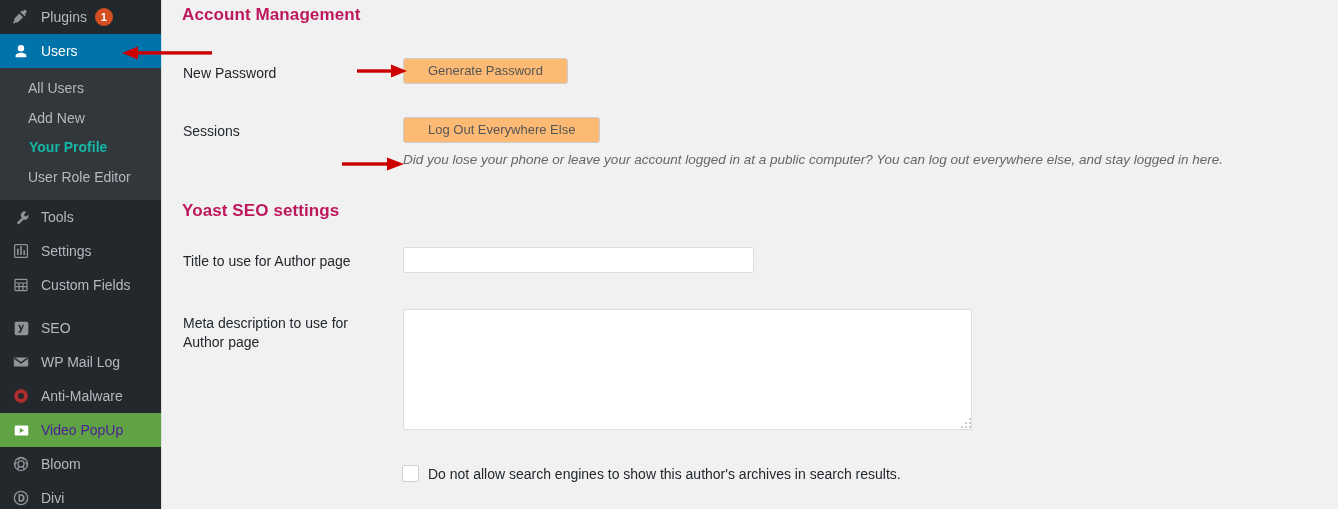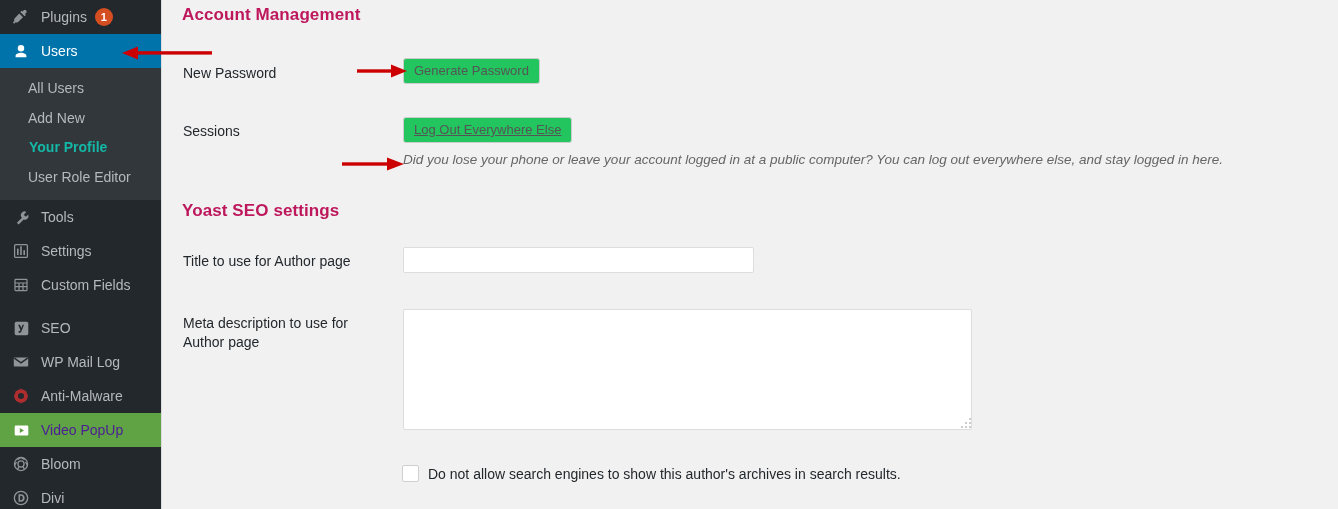--- a/index.html
+++ b/index.html
@@ -138,27 +138,27 @@
     letter-spacing: .1px;
   }
   .row-label {
     position: absolute;
     color: #23282d;
     font-size: 14px;
     line-height: 1.35;
   }
   .btn {
     position: absolute;
-    background: #22c55e;
+    background: #fdba74;
     border: 1px solid #ccc;
     border-radius: 3px;
     color: #555;
     font-size: 13px;
     font-family: "Liberation Sans", sans-serif;
-    padding: 0 10px;
+    padding: 0 24px;
     height: 26px;
     line-height: 24px;
     box-sizing: border-box;
     cursor: pointer;
     white-space: nowrap;
   }
   .hint {
     position: absolute;
     font-style: italic;
     color: #666;
@@ -365,21 +365,21 @@
   <div class="menu-edge"></div>
 
   <div id="main">
 
     <div class="sec-title" style="left:12px; top:5px;">Account Management</div>
 
     <div class="row-label" style="left:13px; top:64px;">New Password</div>
     <button class="btn" style="left:233px; top:58px;">Generate Password</button>
 
     <div class="row-label" style="left:13px; top:122px;">Sessions</div>
-    <button class="btn" style="left:233px; top:117px;text-decoration:underline;">Log Out Everywhere Else</button>
+    <button class="btn" style="left:233px; top:117px;">Log Out Everywhere Else</button>
     <div class="hint" style="left:233px; top:152px;">Did you lose your phone or leave your account logged in at a public computer? You can log out everywhere else, and stay logged in here.</div>
 
     <div class="sec-title" style="left:12px; top:201px;">Yoast SEO settings</div>
 
     <div class="row-label" style="left:13px; top:252px;">Title to use for Author page</div>
     <input class="txt-input" type="text" style="left: 233px; top: 247px; width: 351px; height: 26px;" placeholder="">
 
     <div class="row-label" style="left:13px; top:314px; width:190px;">Meta description to use for Author page</div>
     <textarea class="txt-area" style="left: 233px; top: 309px; width: 569px; height: 121px;" placeholder=""></textarea>
     <span class="resize-grip" style="left:791px; top:418px;">

